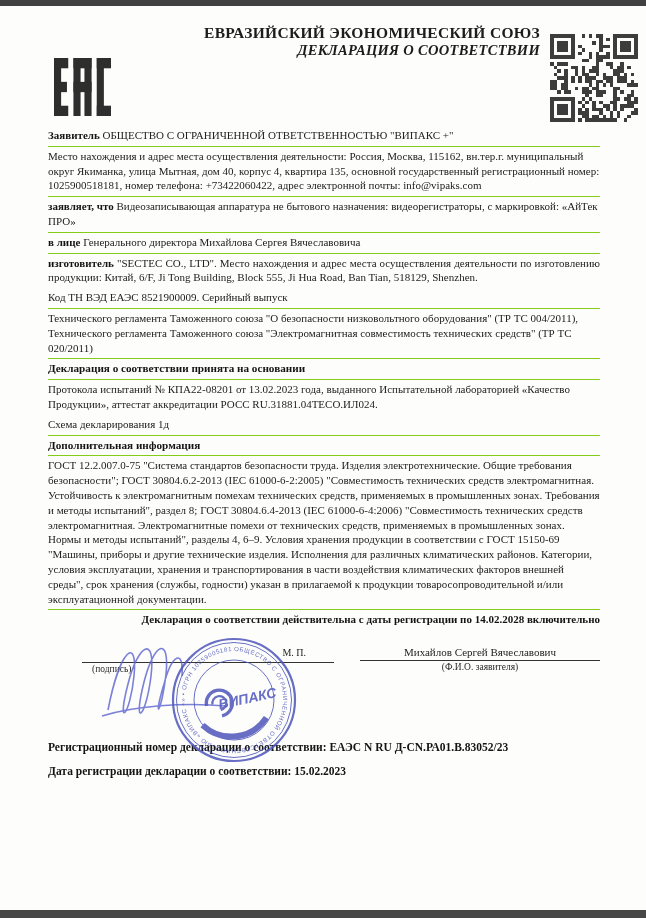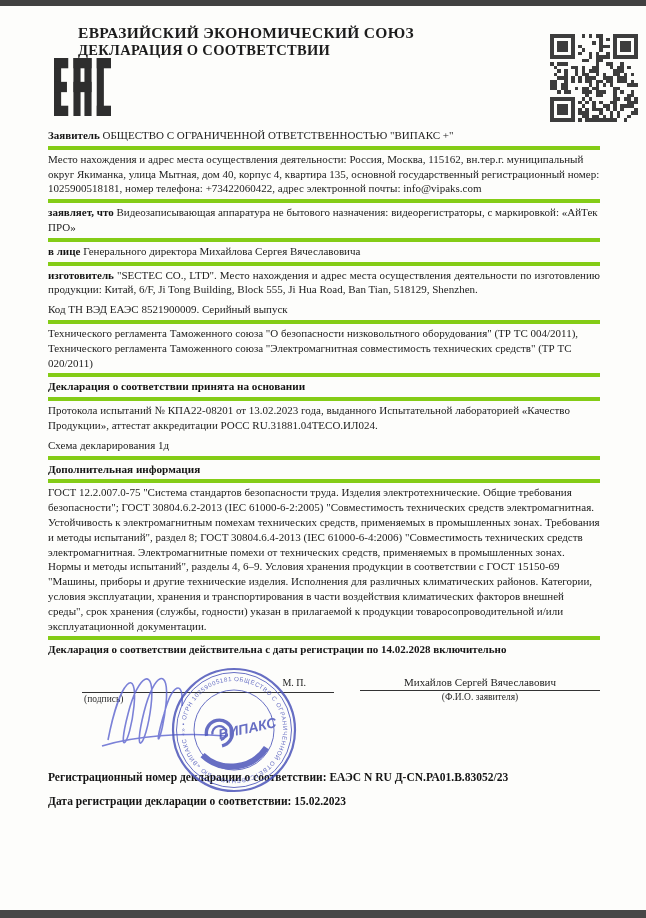--- a/index.html
+++ b/index.html
@@ -8,41 +8,41 @@
     background:#fdfdfb; overflow:hidden;
     font-family:"Liberation Serif","DejaVu Serif",serif;
     color:#222;
   }
   .scan-bar-top { position:absolute; left:0; top:0; width:100%; height:6px; background:#414141; }
   .scan-bar-bottom { position:absolute; left:0; bottom:0; width:100%; height:8px; background:#474747; }
 
   .content { position:absolute; left:48px; right:46px; top:24px; }
 
   .doc-header { position:relative; height:102px; }
-  .doc-header .titles { text-align:left; padding:0 60px 0 30px; }
+  .doc-header .titles { text-align:right; padding:0 60px 0 30px; }
   .title-union { font-size:15.5px; font-weight:bold; letter-spacing:.3px; color:#1c1c1c; line-height:18px; }
-  .title-decl  { font-size:14.5px; font-weight:bold; letter-spacing:.3px; color:#1c1c1c; line-height:17px; }
+  .title-decl  { font-size:14.5px; font-weight:bold; letter-spacing:.3px; color:#1c1c1c; line-height:17px;font-style:italic; }
 
   .eac { position:absolute; left:6px; top:34px; }
   .qr  { position:absolute; right:-40px; top:10px; }
 
   .row { font-size:11px; line-height:14.8px; padding:2px 0 3px;
-         border-bottom:4px solid #84cc16; }
+         border-bottom:1px solid #84cc16; }
   .row.noline { border-bottom:none; }
   .row .lbl { font-weight:bold; color:#141414; }
   .row.hdr { font-weight:bold; color:#141414; font-size:11.2px; }
   .row.just { text-align:justify; }
-  .row.boldline { font-weight:bold; color:#141414; }
+  .row.boldline { font-weight:bold; color:#141414;text-align:right; }
 
   .sig-area { position:relative; margin-top:16px; height:88px; }
   .sig-flex { display:flex; align-items:flex-start; }
   .sig-left { flex:0 0 252px; margin-left:34px; position:relative; padding-top:16px; }
   .sig-left .line { border-top:1.3px solid #333; height:0; }
   .sig-cap { font-size:9.5px; color:#2a2a2a; margin-top:1px; }
-  .sig-left .sig-cap { margin-left:2px; }
+  .sig-left .sig-cap { margin-left:10px; }
   .sig-mp { position:absolute; right:28px; top:1px; font-size:10px; color:#1d1d1d; }
   .sig-right { flex:1; text-align:center; margin-left:26px; }
   .sig-name { font-size:11px; color:#1d1d1d; padding-bottom:2px; }
   .sig-right .line { border-top:1.3px solid #333; height:0; }
 
   .ink { position:absolute; left:46px; top:-32px; width:236px; height:158px; pointer-events:none; }
 
   .footer-block { margin-top:7px; }
   .footer-line { font-size:11.5px; font-weight:bold; color:#141414; margin:0 0 12px 0; }
 </style>

